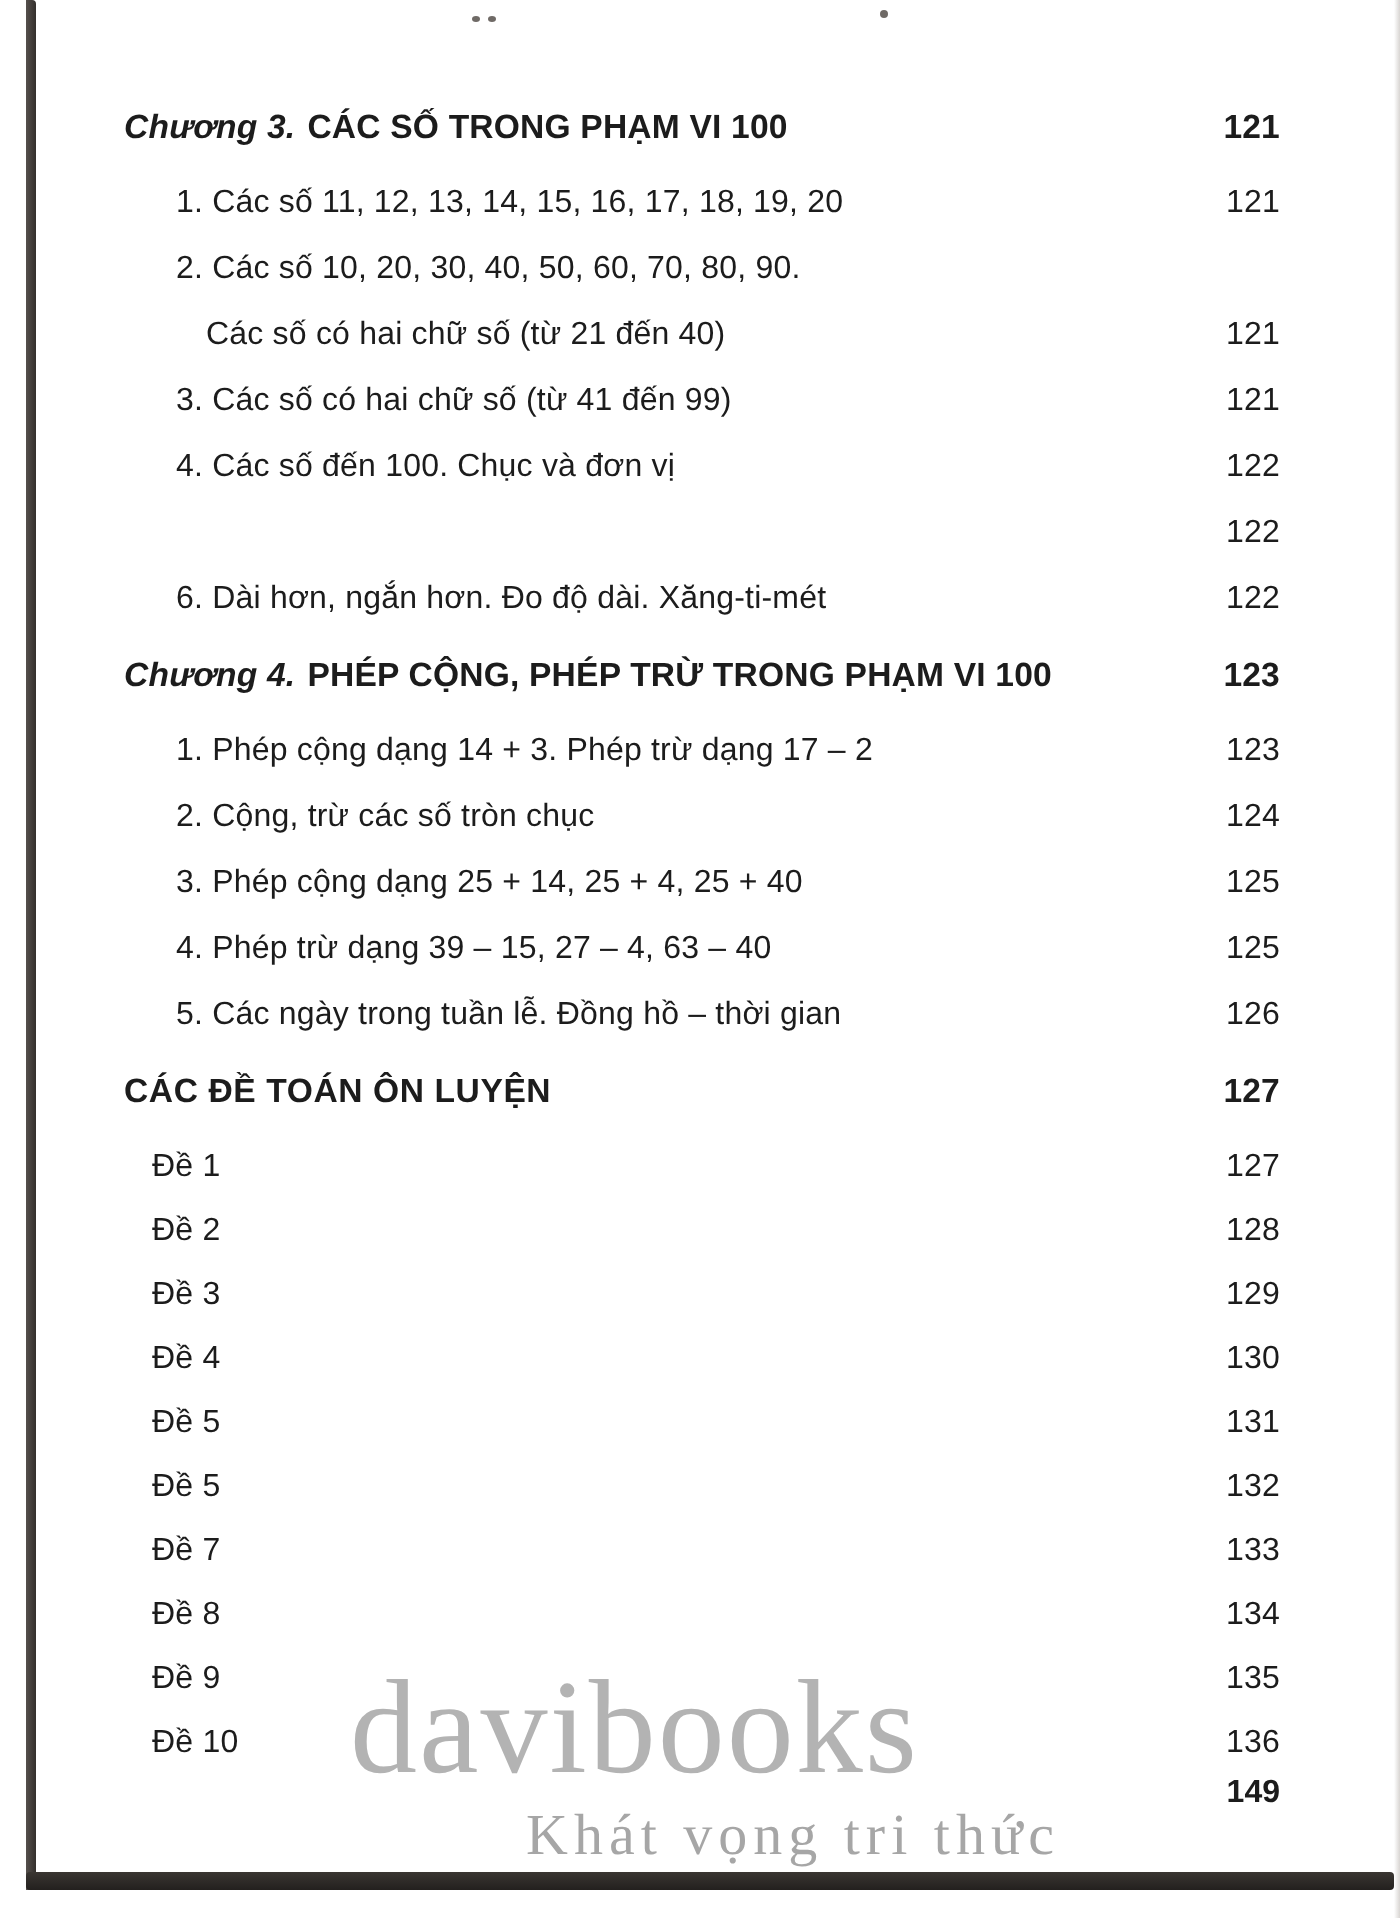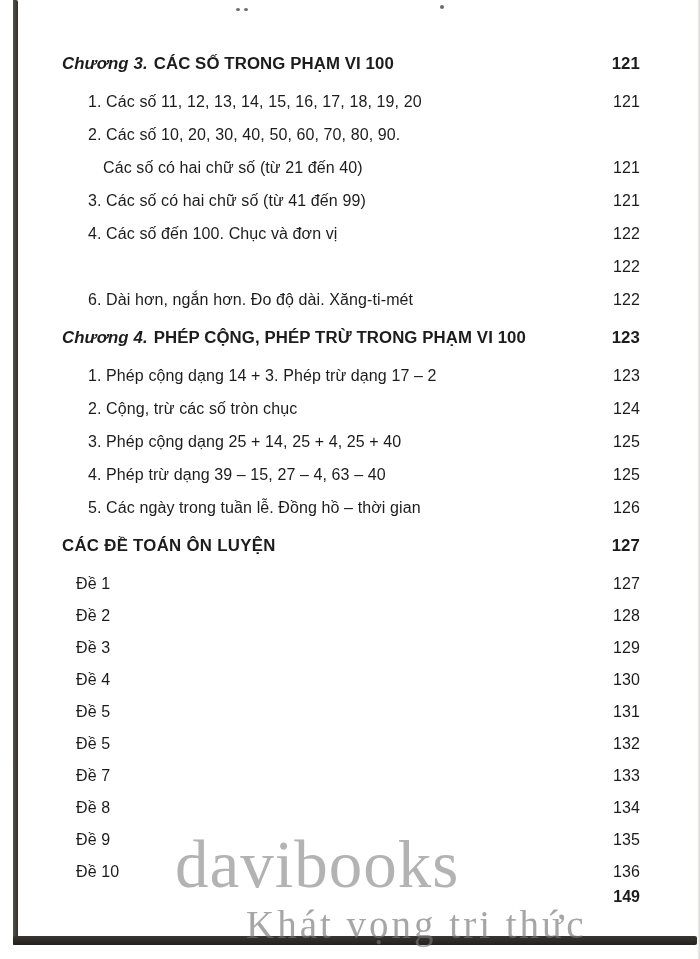--- a/index.html
+++ b/index.html
@@ -46,21 +46,21 @@
   .row.chapter .pfx{font-style:italic;margin-right:6px;}
   .row.item{padding-left:26px;}
   .row.cont{padding-left:41px;}
   .row.de{height:32px;padding-left:14px;}
   .row.section .txt{letter-spacing:0.3px;}
 
   
   .wm{position:absolute;z-index:1;color:rgba(128,128,128,0.6);
       font-family:"Liberation Serif", serif;pointer-events:none;}
   .wm1{left:150px;top:826px;font-size:67px;letter-spacing:1px;margin-left:25px;}
-  .wm2{left:246px;top:902px;font-size:39px;letter-spacing:3px;color:rgba(118,118,118,0.65);}
+  .wm2{left:263px;top:902px;font-size:29px;letter-spacing:3px;color:rgba(118,118,118,0.65);}
 
   
   .folio{
     position:absolute;top:888px;left:62px;width:578px;text-align:right;
     font-weight:bold;font-size:16px;z-index:2;
   }
 </style>
 </head>
 <body>
 

